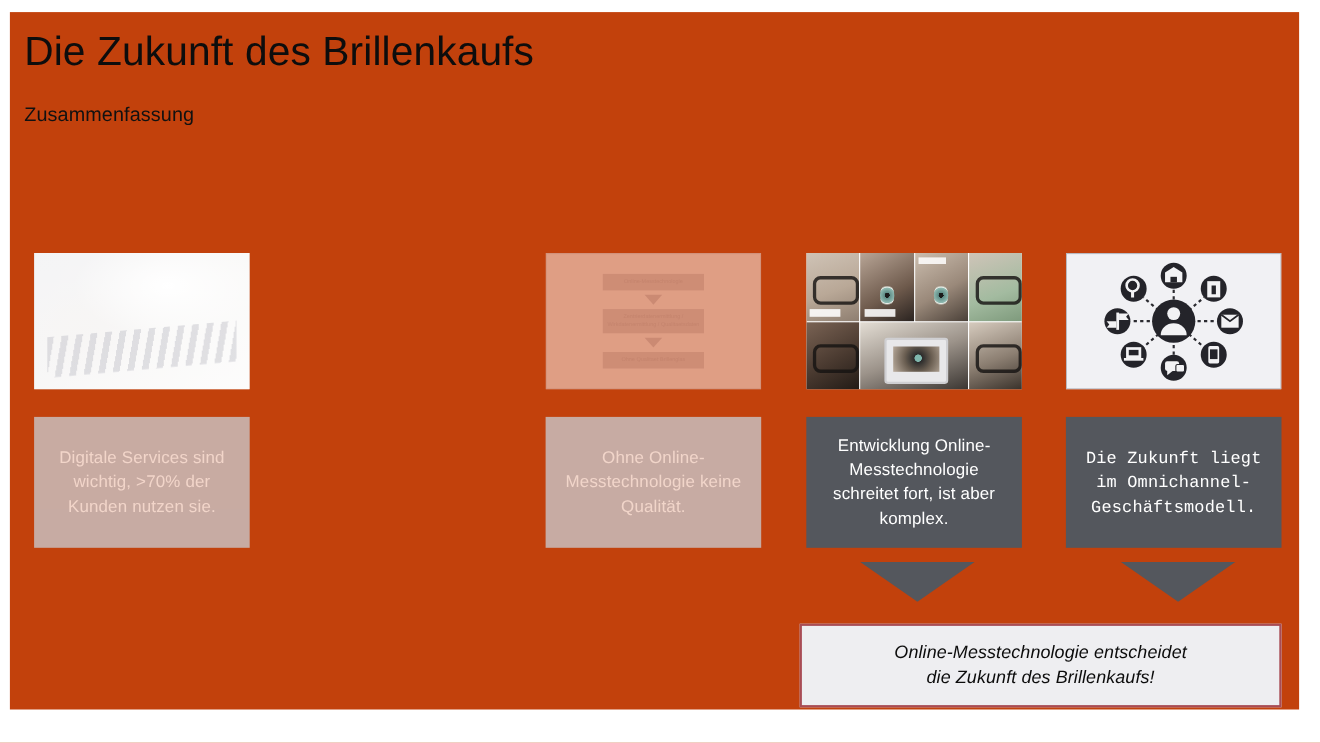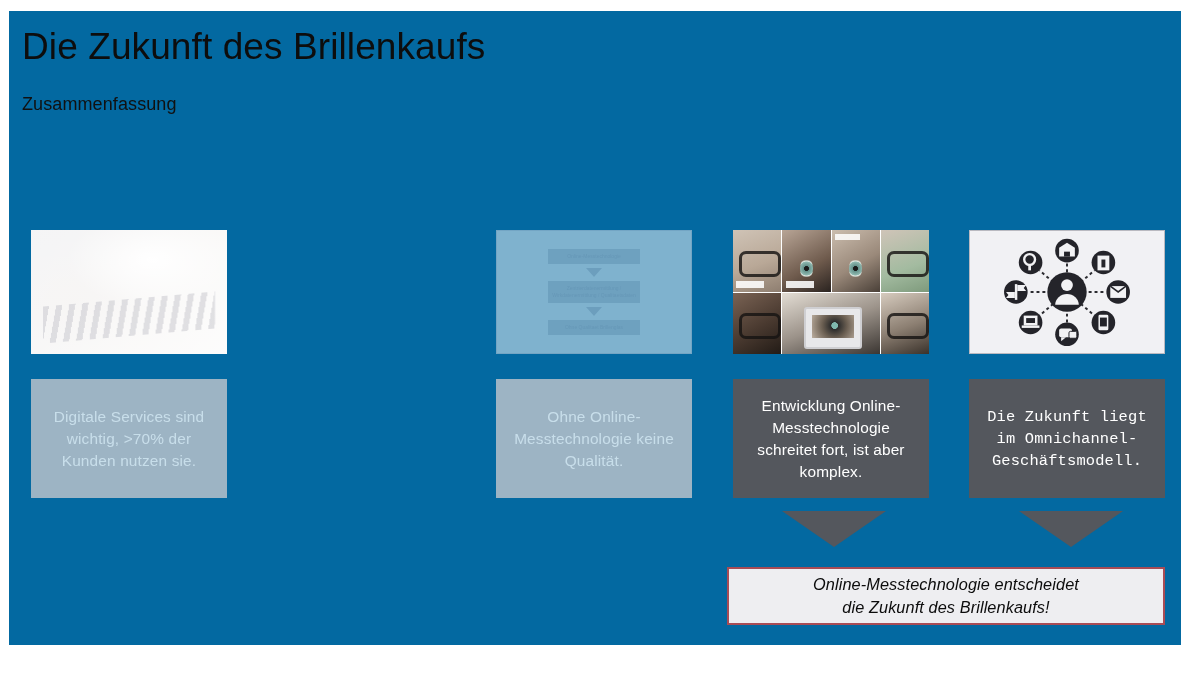--- a/index.html
+++ b/index.html
@@ -11,21 +11,21 @@
     overflow: hidden;
     font-family: "Liberation Sans", sans-serif;
   }
 
   #slide {
     position: absolute;
     left: 9px;
     top: 11px;
     width: 1172px;
     height: 634px;
-    background: #0369a1;
+    background: #c2410c;
     overflow: hidden;
   }
 
   
   #header {
     position: absolute;
     left: 13px;
     top: 14px;
     width: 900px;
   }
@@ -241,21 +241,21 @@
   }
   #arrow-left  { left: 773px; top: 500px; }
   #arrow-right { left: 1010px; top: 500px; }
 
   
   #conclusion {
     position: absolute;
     left: 718px;
     top: 556px;
     width: 438px;
-    height: 58px;
+    height: 76px;
     background: #eeeef1;
     border: 2px solid #a84c55;
     box-sizing: border-box;
     display: flex;
     align-items: center;
     justify-content: center;
     text-align: center;
     font-style: italic;
     font-size: 16.3px;
     line-height: 23px;

